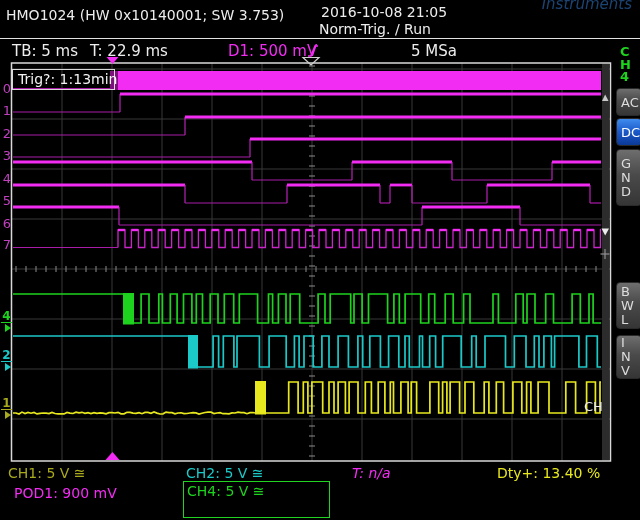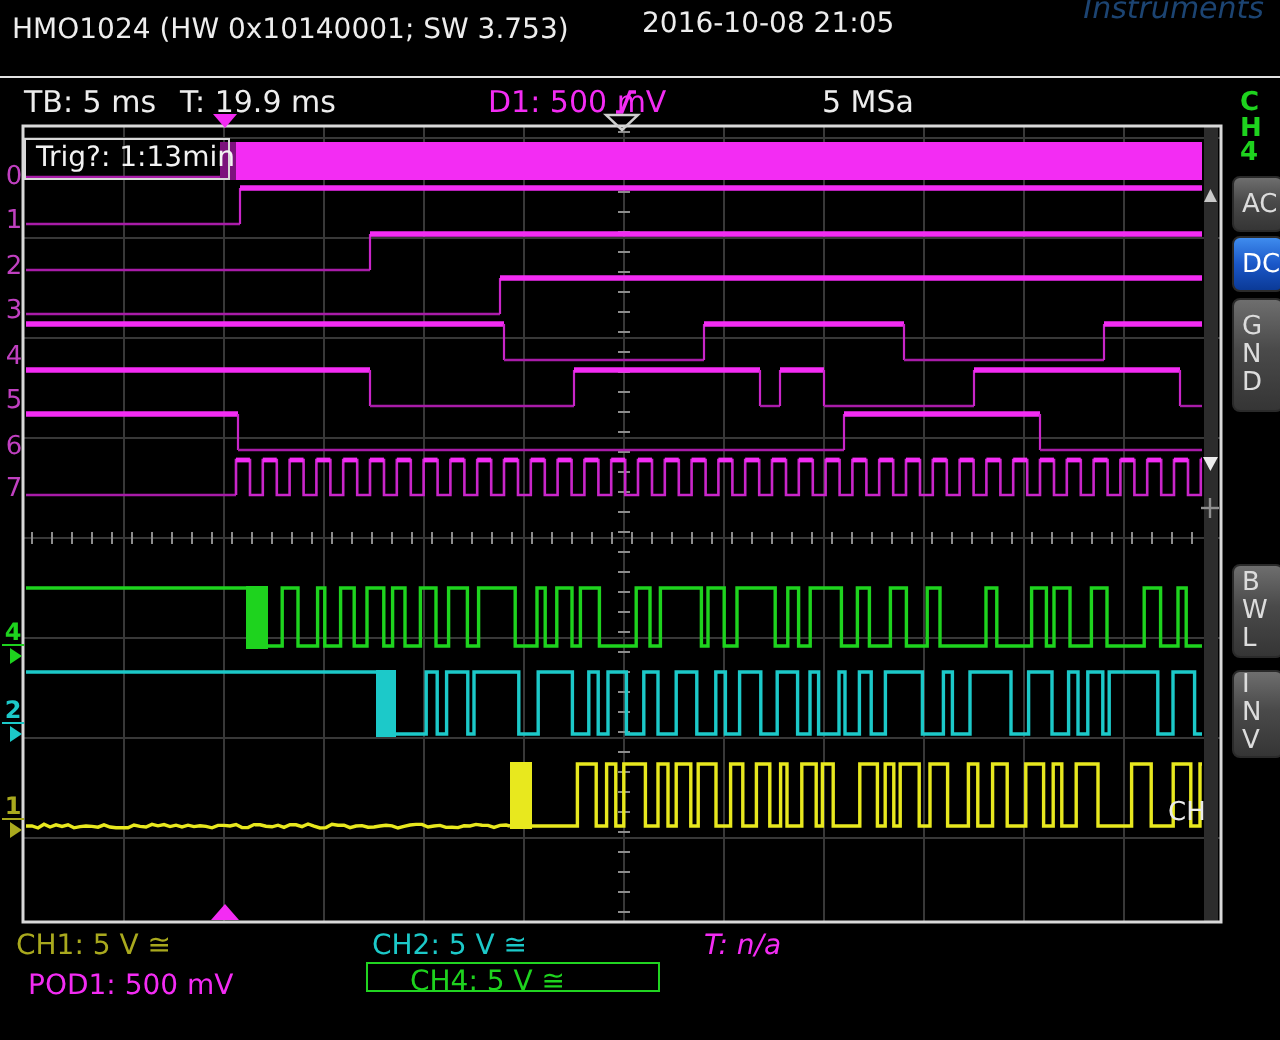--- a/index.html
+++ b/index.html
@@ -15,21 +15,21 @@
   .hdr-trigstatus{left:319px;top:21px;font-size:14px;white-space:nowrap;}
   .logo{right:8px;top:0px;text-align:right;line-height:1;}
   .logo-main{font-size:29px;font-weight:bold;letter-spacing:2px;line-height:26px;}
   .logo-reg{font-size:10px;vertical-align:super;}
   .logo-sub{font-size:15px;font-weight:normal;font-style:italic;line-height:12px;margin-top:-2px;text-align:center;}
   .separator{left:0;top:38px;width:640px;height:1px;background:#e2e2e2;}
   
   .sb{top:42px;font-size:15px;white-space:nowrap;}
   .sb-tb{left:12px;}
   .sb-time{left:90px;}
-  .sb-trigsrc{left:244px;}
+  .sb-trigsrc{left:228px;}
   .sb-edge{left:307px;top:43px;}
   .sb-rate{left:411px;}
   .sb-filter{left:512px;}
   
   #scope-svg{left:0;top:0;z-index:1;}
   
   .trigbox{left:12px;top:69px;width:103px;height:21px;border:1px solid #d8d8d8;
     box-sizing:border-box;font-size:14px;line-height:18px;padding-left:5px;
     background:transparent;color:#f2f2f2;z-index:3;white-space:nowrap;}
   
@@ -55,37 +55,38 @@
   .btn-gnd{top:149px;height:57px;}
   .btn-bwl{top:282px;height:47px;}
   .btn-inv{top:335px;height:44px;}
   
   .ft{font-size:14px;white-space:nowrap;z-index:3;}
   .ft-ch1{left:8px;top:465px;}
   .ft-ch2{left:186px;top:465px;}
   .ft-t{left:352px;top:465px;font-style:italic;}
   .ft-dty{left:497px;top:465px;}
   .ft-pod1{left:14px;top:485px;}
-  .ft-ch4box{left:183px;top:481px;width:147px;height:15px;border:1px solid #21d421;
-    box-sizing:border-box;line-height:19px;padding-left:21px;}
+  .ft-ch4box{left:183px;top:481px;width:147px;height:37px;border:1px solid #21d421;
+    box-sizing:border-box;line-height:19px;padding-left:3px;}
 </style>
 </head>
 <body>
 
 <div class="screen">
 
   <div class="abs hdr-title">HMO1024 (HW 0x10140001; SW 3.753)</div>
   <div class="abs hdr-date">2016-10-08 21:05</div>
+  <div class="abs hdr-trigstatus">Norm-Trig. / Run</div>
   <div class="abs logo" style="color: rgb(28, 68, 114);">
     <div class="logo-sub">Instruments</div>
   </div>
   <div class="abs separator"></div>
 
   <div class="abs sb sb-tb">TB: 5 ms</div>
-  <div class="abs sb sb-time">T: 19.9 ms</div>
+  <div class="abs sb sb-time">T: 22.9 ms</div>
   <div class="abs sb sb-trigsrc" style="color: rgb(243, 44, 243);">D1: 500 mV</div>
   <span class="abs sb-edge" style="color: rgb(243, 44, 243);">
     <svg width="12" height="15" viewBox="0 0 12 15">
         <path d="M1 13 H4 L8 3 H11" stroke="currentColor" stroke-width="1.7" fill="none"></path>
       </svg>
   </span>
   <div class="abs sb sb-rate">5 MSa</div>
 
   <svg id="scope-svg" class="abs" width="640" height="520">
       <line x1="62" y1="63" x2="62" y2="461" stroke="#383838" stroke-width="1"></line>
@@ -354,16 +355,17 @@
     </div>
   <div class="abs sbtn btn-inv">
       <div>I</div>
       <div>N</div>
       <div>V</div>
     </div>
 
   <div class="abs ft ft-ch1" style="color: rgb(169, 169, 30);">CH1: 5 V ≅</div>
   <div class="abs ft ft-ch2" style="color: rgb(28, 201, 201);">CH2: 5 V ≅</div>
   <div class="abs ft ft-t" style="color: rgb(243, 44, 243);">T: n/a</div>
-  <div class="abs ft ft-pod1" style="color: rgb(243, 44, 243);">POD1: 500 mV</div>
+  <div class="abs ft ft-dty" style="color: rgb(232, 232, 30);">Dty+: 13.40 %</div>
+  <div class="abs ft ft-pod1" style="color: rgb(243, 44, 243);">POD1: 900 mV</div>
   <div class="abs ft ft-ch4box" style="color: rgb(30, 211, 30);">CH4: 5 V ≅</div>
 
 </div>
 
 </body></html>

